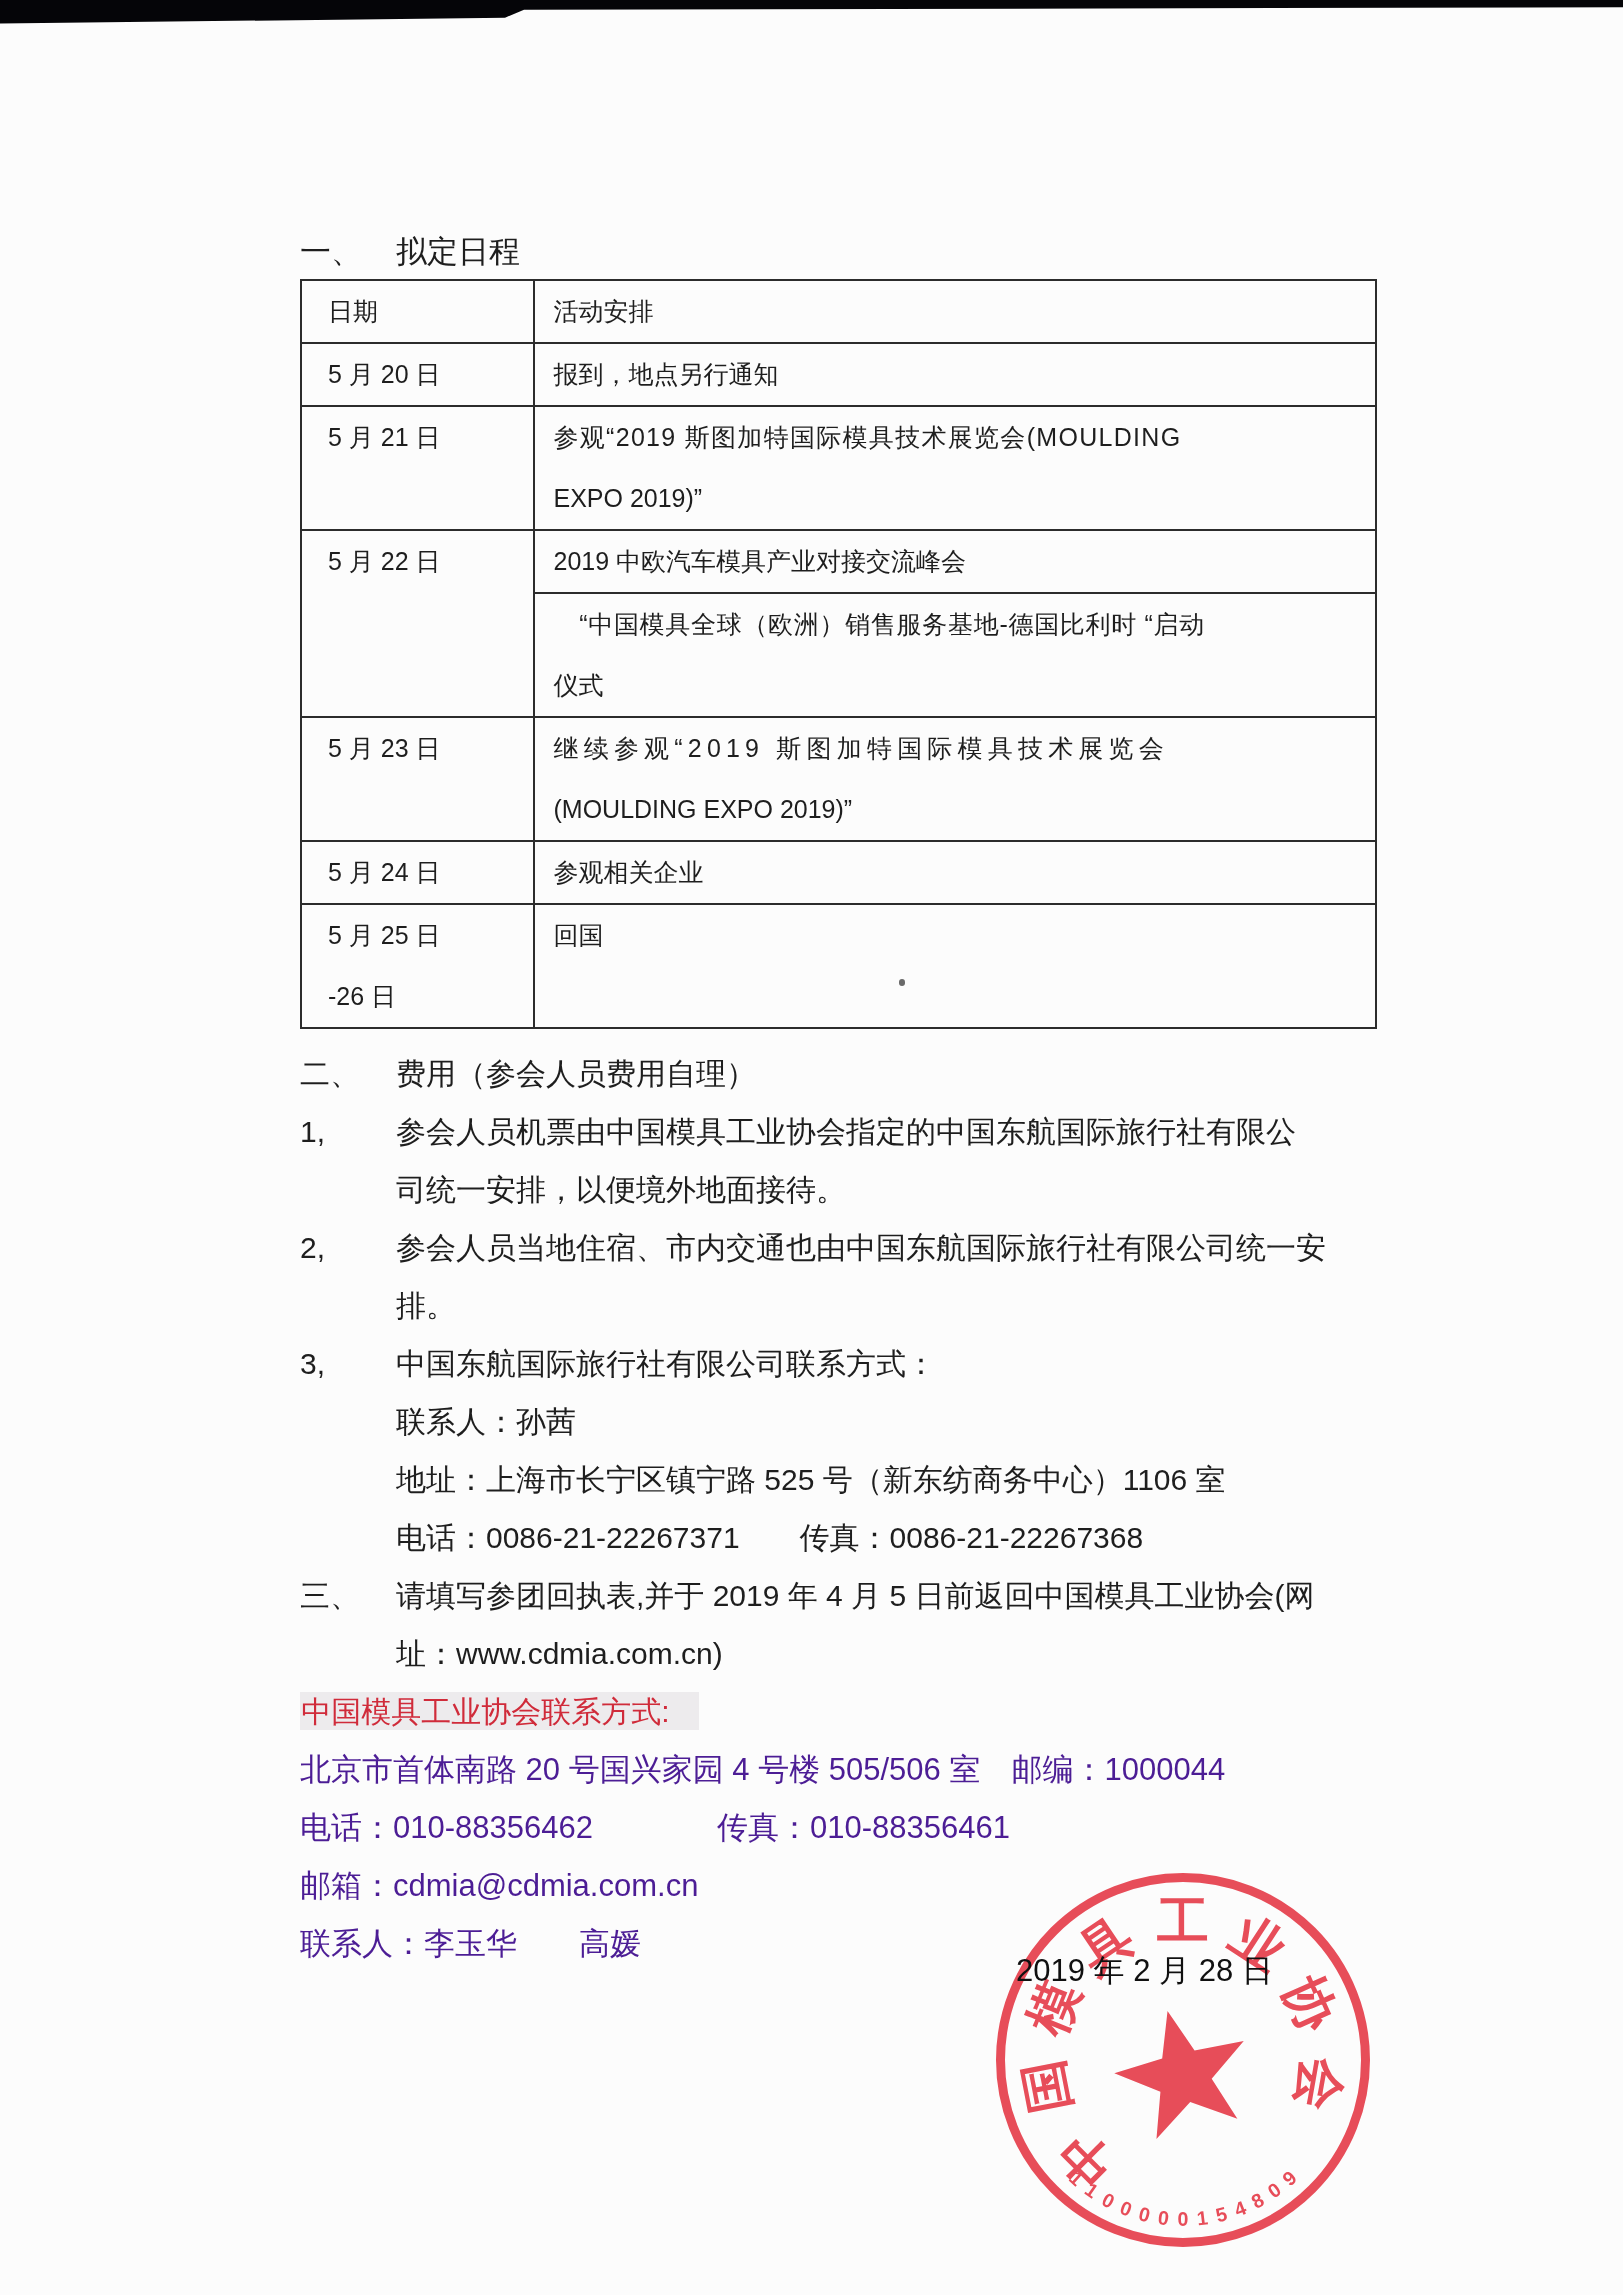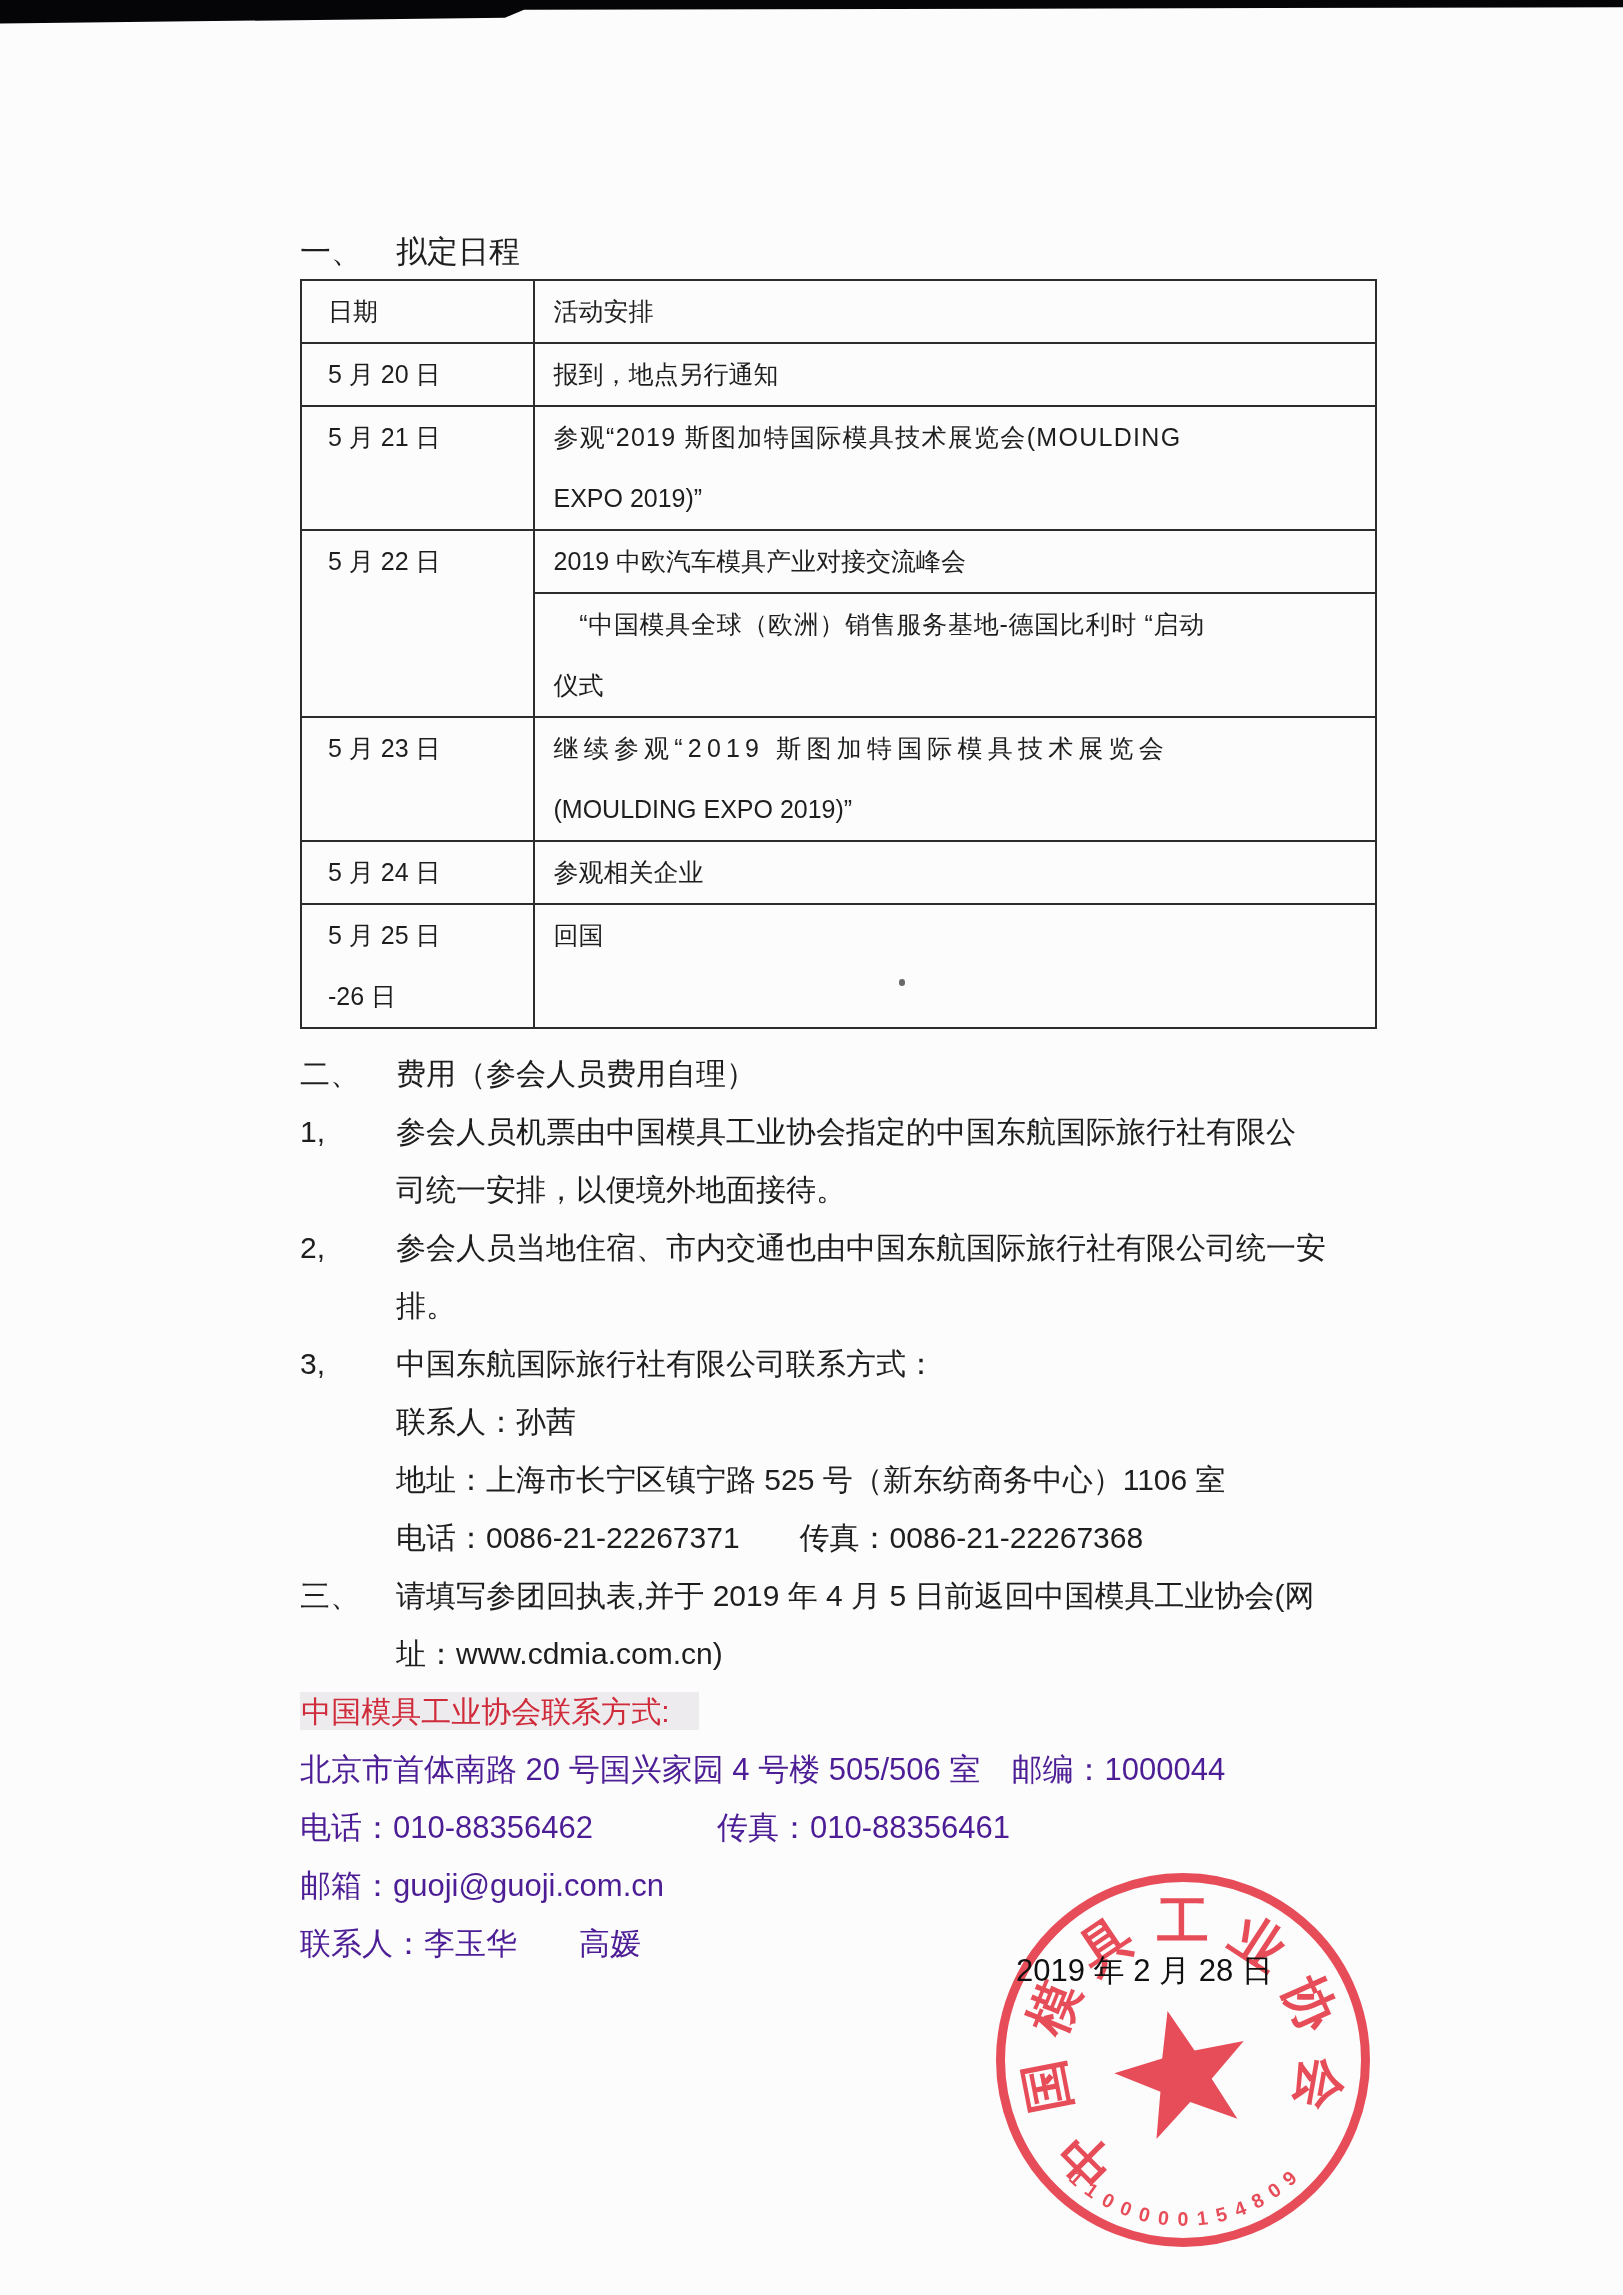--- a/index.html
+++ b/index.html
@@ -149,21 +149,21 @@
         <span class="num">三、</span>
         <div class="itext">请填写参团回执表,并于 2019 年 4 月 5 日前返回中国模具工业协会(网
 址：www.cdmia.com.cn)</div>
       </div>
 
       <div class="bl red-head">
         <span class="hl">中国模具工业协会联系方式:</span>
       </div>
       <div class="bl blue">北京市首体南路 20 号国兴家园 4 号楼 505/506 室　邮编：1000044</div>
       <div class="bl blue">电话：010-88356462　　　　传真：010-88356461</div>
-      <div class="bl blue">邮箱：guoji@guoji.com.cn</div>
+      <div class="bl blue">邮箱：cdmia@cdmia.com.cn</div>
       <div class="bl blue">联系人：李玉华　　高媛</div>
 
     </div>
   </div>
 
   <div class="speck"></div>
 
   <div class="stamp">
     <div class="ring"></div>
     <div class="star"></div>

